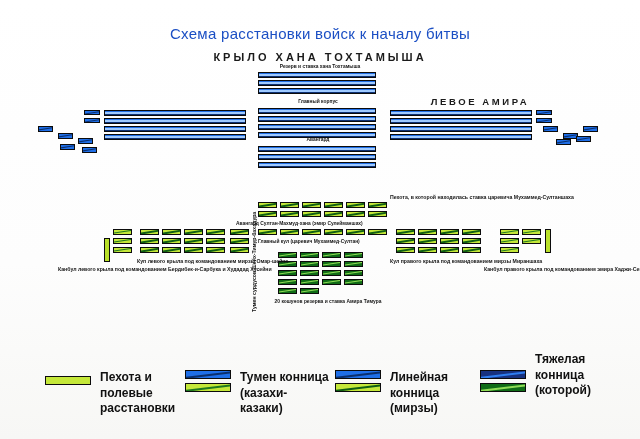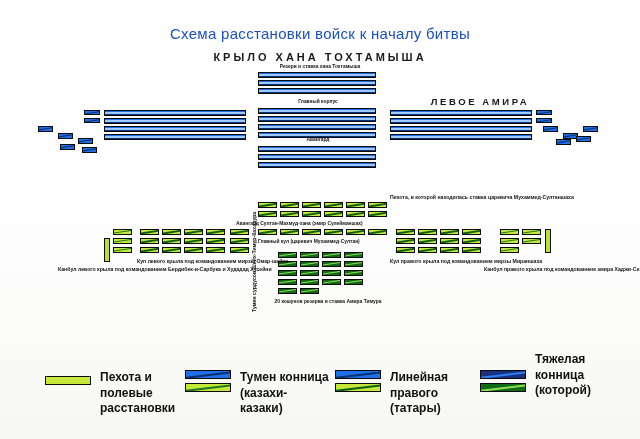--- a/index.html
+++ b/index.html
@@ -485,22 +485,22 @@
     <div>(казахи-казаки)</div>
   </div>
 
   <div class="sw" style="left:335px;top:370px;background:#1f6fe8;">
       <span class="slash" style="background:#0a2f6e;"></span>
     </div>
   <div class="sw" style="left:335px;top:383px;background:#c5e83a;">
       <span class="slash" style="background:#0f5f12;"></span>
     </div>
   <div class="lg" style="left:390px;top:370px;width:90px;">
-    <div>Линейная правого</div>
-    <div>(татары)</div>
+    <div>Линейная конница</div>
+    <div>(мирзы)</div>
   </div>
 
   <div class="sw" style="left:480px;top:370px;background:#17317f;">
       <span class="slash" style="background:#2f7ef0;"></span>
     </div>
   <div class="sw" style="left:480px;top:383px;background:#0f6b16;">
       <span class="slash" style="background:#8fdc55;"></span>
     </div>
   <div class="lg" style="left:535px;top:352px;width:95px;">
     <div>Тяжелая конница</div>

